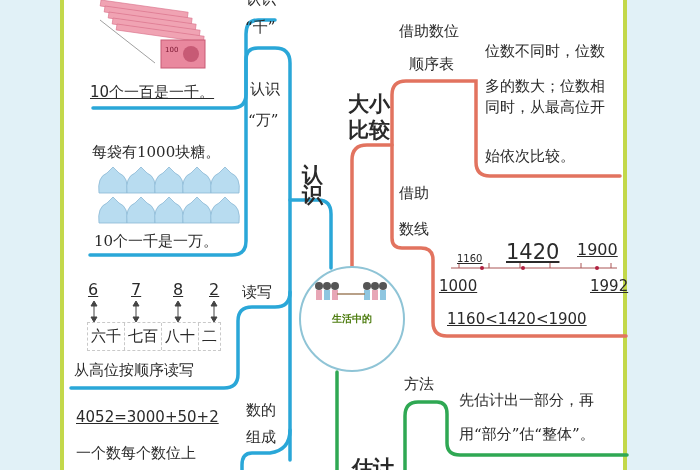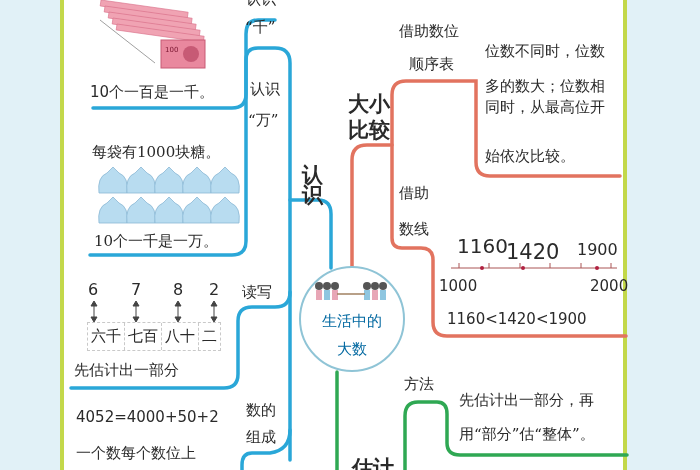--- a/index.html
+++ b/index.html
@@ -1,24 +1,24 @@
 <!DOCTYPE html>
 <html><head>
 <meta charset="utf-8">
 <style>
   html, body { margin:0; padding:0; }
   body { width:700px; height:470px; overflow:hidden; background:#e1f1f7; position:relative; font-family:"DejaVu Serif","Liberation Serif",serif; color:#2a2a2a; }
   .panel { position:absolute; left:60px; top:0; width:567px; height:470px; background:#ffffff; border-left:4px solid #c3d84a; border-right:4px solid #c3d84a; box-sizing:border-box; }
   .abs { position:absolute; }
   .t { position:absolute; font-size:15px; line-height:1; white-space:nowrap; }
-  .num { font-family:"DejaVu Sans","Liberation Sans",sans-serif; }
+  .num { font-family:"DejaVu Sans","Liberation Sans",sans-serif;text-decoration:underline; }
   .bold { font-family:"DejaVu Sans","Liberation Sans",sans-serif; font-weight:bold; font-size:21px; }
   svg.lines { position:absolute; left:0; top:0; }
   .center { position:absolute; left:299px; top:266px; width:106px; height:106px; border-radius:50%; border:2px solid #8fc4d6; background:#fff; box-sizing:border-box; text-align:center; }
-  .center .title { font-family:"DejaVu Sans","Liberation Sans",sans-serif; font-weight:normal; color:#0369a1; font-size:15px; }
+  .center .title { font-family:"DejaVu Sans","Liberation Sans",sans-serif; font-weight:bold; color:#4d7c0f; font-size:10px; }
   .cells { position:absolute; left:87px; top:322px; display:flex; border:1px dashed #c9c9c9; }
   .cell { border-right:1px dashed #c9c9c9; padding:4px 3px; font-size:15px; white-space:nowrap; }
   .cell:last-child { border-right:none; }
 </style>
 </head>
 <body>
 
 <div class="panel"></div>
 
 <svg class="lines" width="700" height="470">
@@ -116,23 +116,23 @@
 <div class="t num" style="left:131px;top:282px;font-size:16px">7</div>
 <div class="t num" style="left:173px;top:282px;font-size:16px">8</div>
 <div class="t num" style="left:209px;top:282px;font-size:16px">2</div>
 <div class="t" style="left:242px;top:285px">读写</div>
 <div class="cells">
   <div class="cell">六千</div>
   <div class="cell">七百</div>
   <div class="cell">八十</div>
   <div class="cell">二</div>
 </div>
-<div class="t" style="left:74px;top:363px">先估计出一部分</div>
+<div class="t" style="left:74px;top:363px">从高位按顺序读写</div>
 
-<div class="t num" style="left:76px;top:410px;font-size:15px">4052=4000+50+2</div>
+<div class="t num" style="left:76px;top:410px;font-size:15px">4052=3000+50+2</div>
 <div class="t" style="left:246px;top:403px">数的</div>
 <div class="t" style="left:246px;top:430px">组成</div>
 <div class="t" style="left:76px;top:446px">一个数每个数位上</div>
 
 <div class="center">
   <svg width="86" height="26" style="margin-top:12px">
     <g fill="#555">
         <circle cx="10" cy="6" r="4"></circle>
         <circle cx="18" cy="6" r="4"></circle>
         <circle cx="26" cy="6" r="4"></circle>
@@ -146,37 +146,36 @@
         <rect x="63" y="10" width="6" height="10"></rect>
       </g>
     <g fill="#8ec6e0">
         <rect x="15" y="10" width="6" height="10"></rect>
         <rect x="55" y="10" width="6" height="10"></rect>
         <rect x="71" y="10" width="6" height="10"></rect>
       </g>
     <line x1="28" y1="14" x2="56" y2="14" stroke="#a08060" stroke-width="1.5"></line>
   </svg>
   <div class="title" style="margin-top:2px">生活中的</div>
-  <div class="title" style="margin-top:9px">大数</div>
 </div>
 
 <div class="t bold" style="left:348px;top:94px">大小</div>
 <div class="t bold" style="left:348px;top:120px">比较</div>
 <div class="t" style="left:399px;top:24px">借助数位</div>
 <div class="t" style="left:409px;top:57px">顺序表</div>
 <div class="t" style="left:485px;top:44px">位数不同时，位数</div>
 <div class="t" style="left:485px;top:79px">多的数大；位数相</div>
 <div class="t" style="left:485px;top:100px">同时，从最高位开</div>
 <div class="t" style="left:485px;top:149px">始依次比较。</div>
 
 <div class="t" style="left:399px;top:186px">借助</div>
 <div class="t" style="left:399px;top:222px">数线</div>
-<div class="t num" style="left:457px;top:236px;font-size:20px">1160</div>
+<div class="t num" style="left:457px;top:254px;font-size:10px">1160</div>
 <div class="t num" style="left:506px;top:242px;font-size:21px">1420</div>
 <div class="t num" style="left:577px;top:242px;font-size:16px">1900</div>
 <div class="t num" style="left:439px;top:279px;font-size:15px">1000</div>
-<div class="t num" style="left:590px;top:279px;font-size:15px">2000</div>
+<div class="t num" style="left:590px;top:279px;font-size:15px">1992</div>
 <div class="t num" style="left:447px;top:312px;font-size:15px">1160&lt;1420&lt;1900</div>
 
 <div class="t" style="left:404px;top:377px">方法</div>
 <div class="t" style="left:459px;top:393px">先估计出一部分，再</div>
 <div class="t" style="left:459px;top:427px">用“部分”估“整体”。</div>
 <div class="t bold" style="left:352px;top:458px">估计</div>
 
 </body></html>

